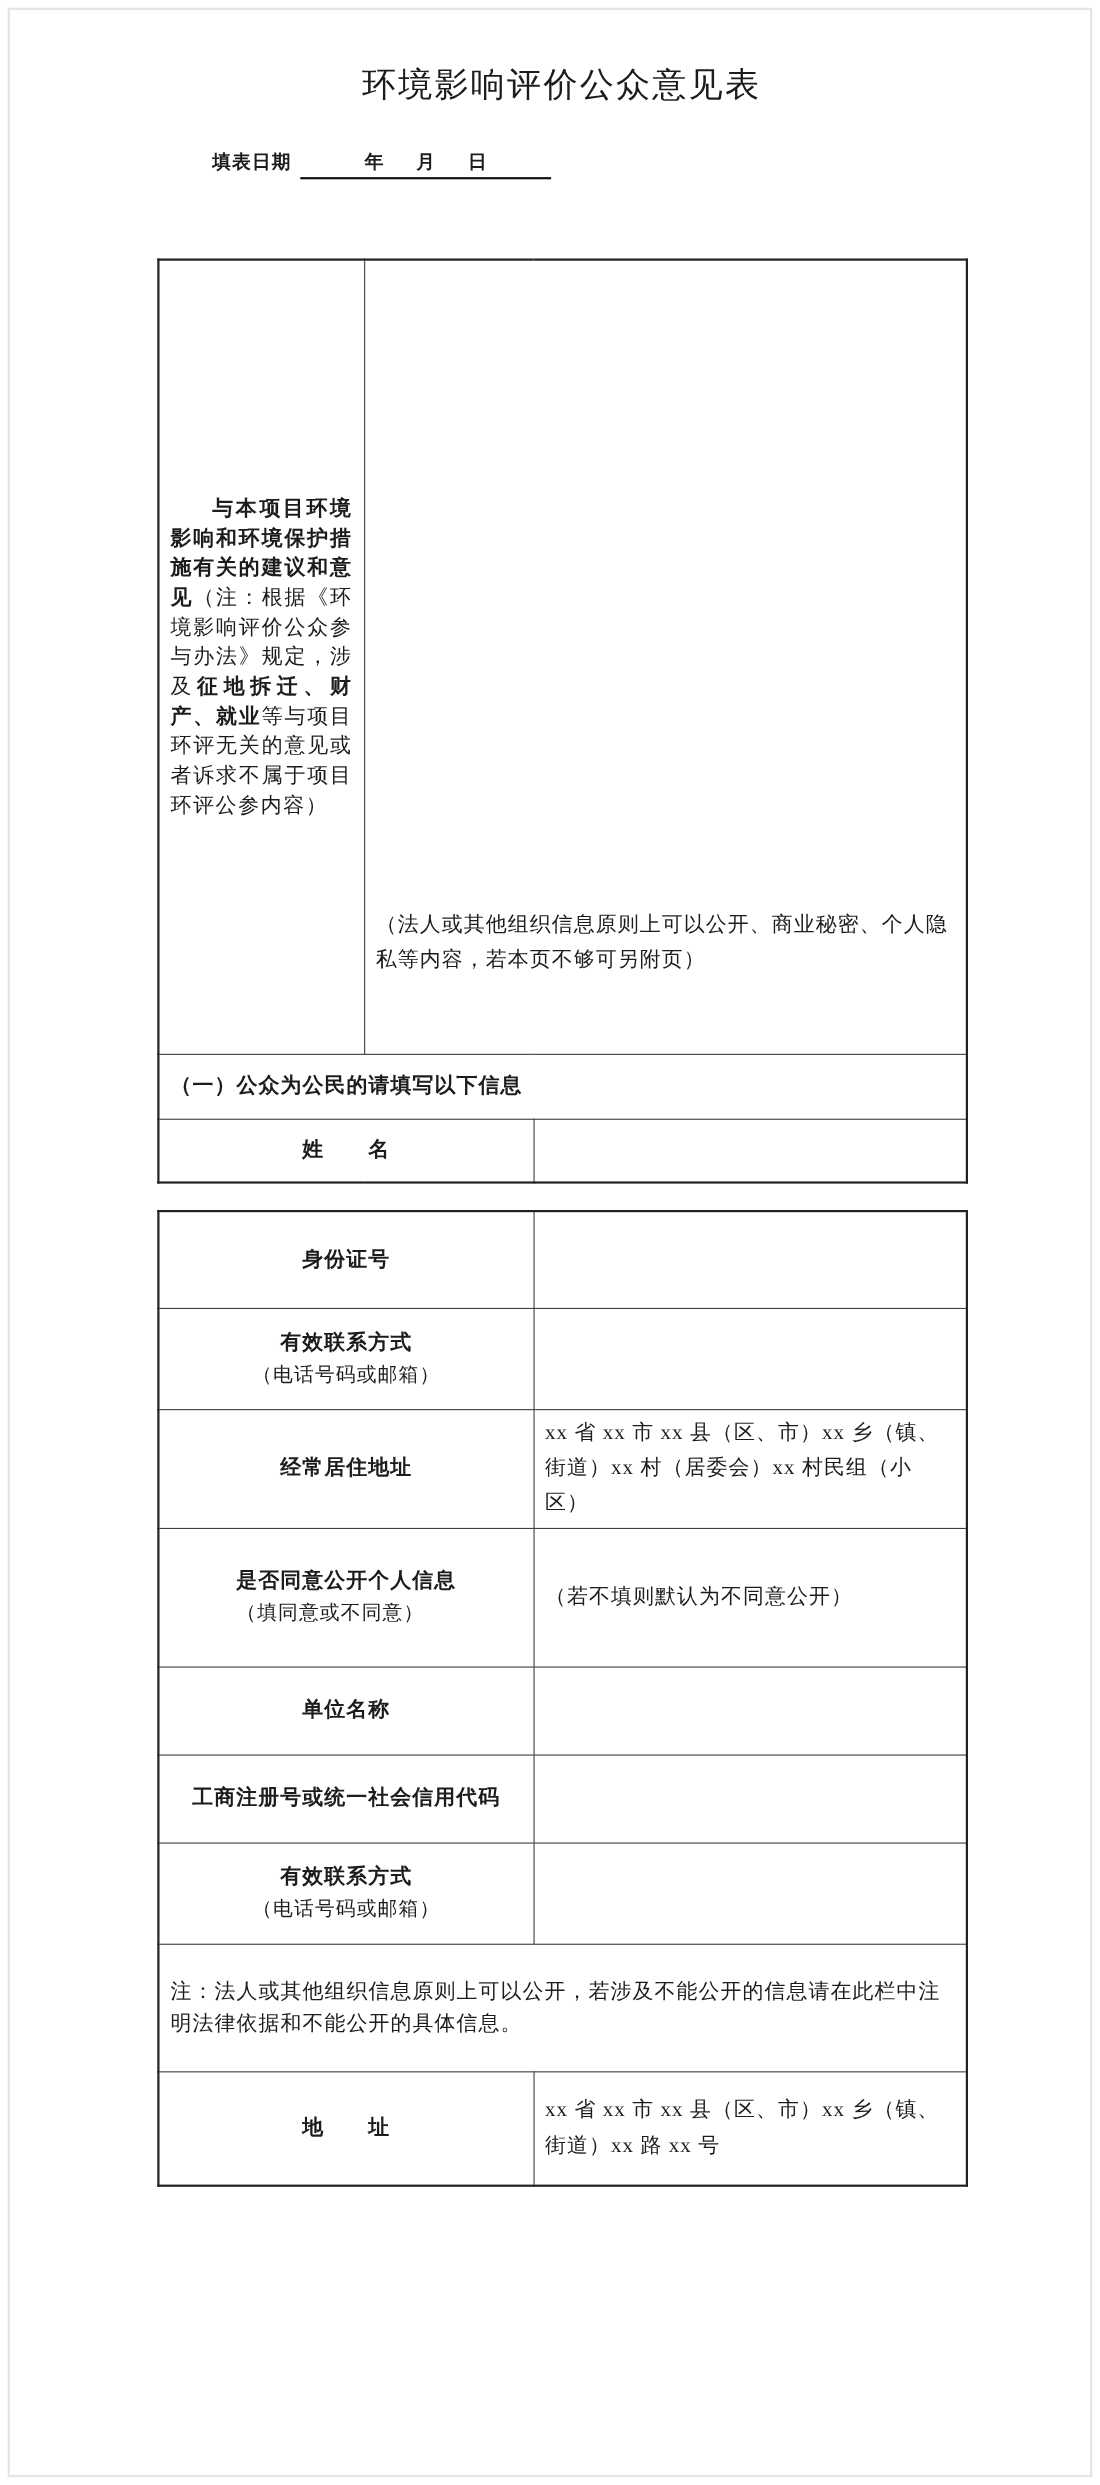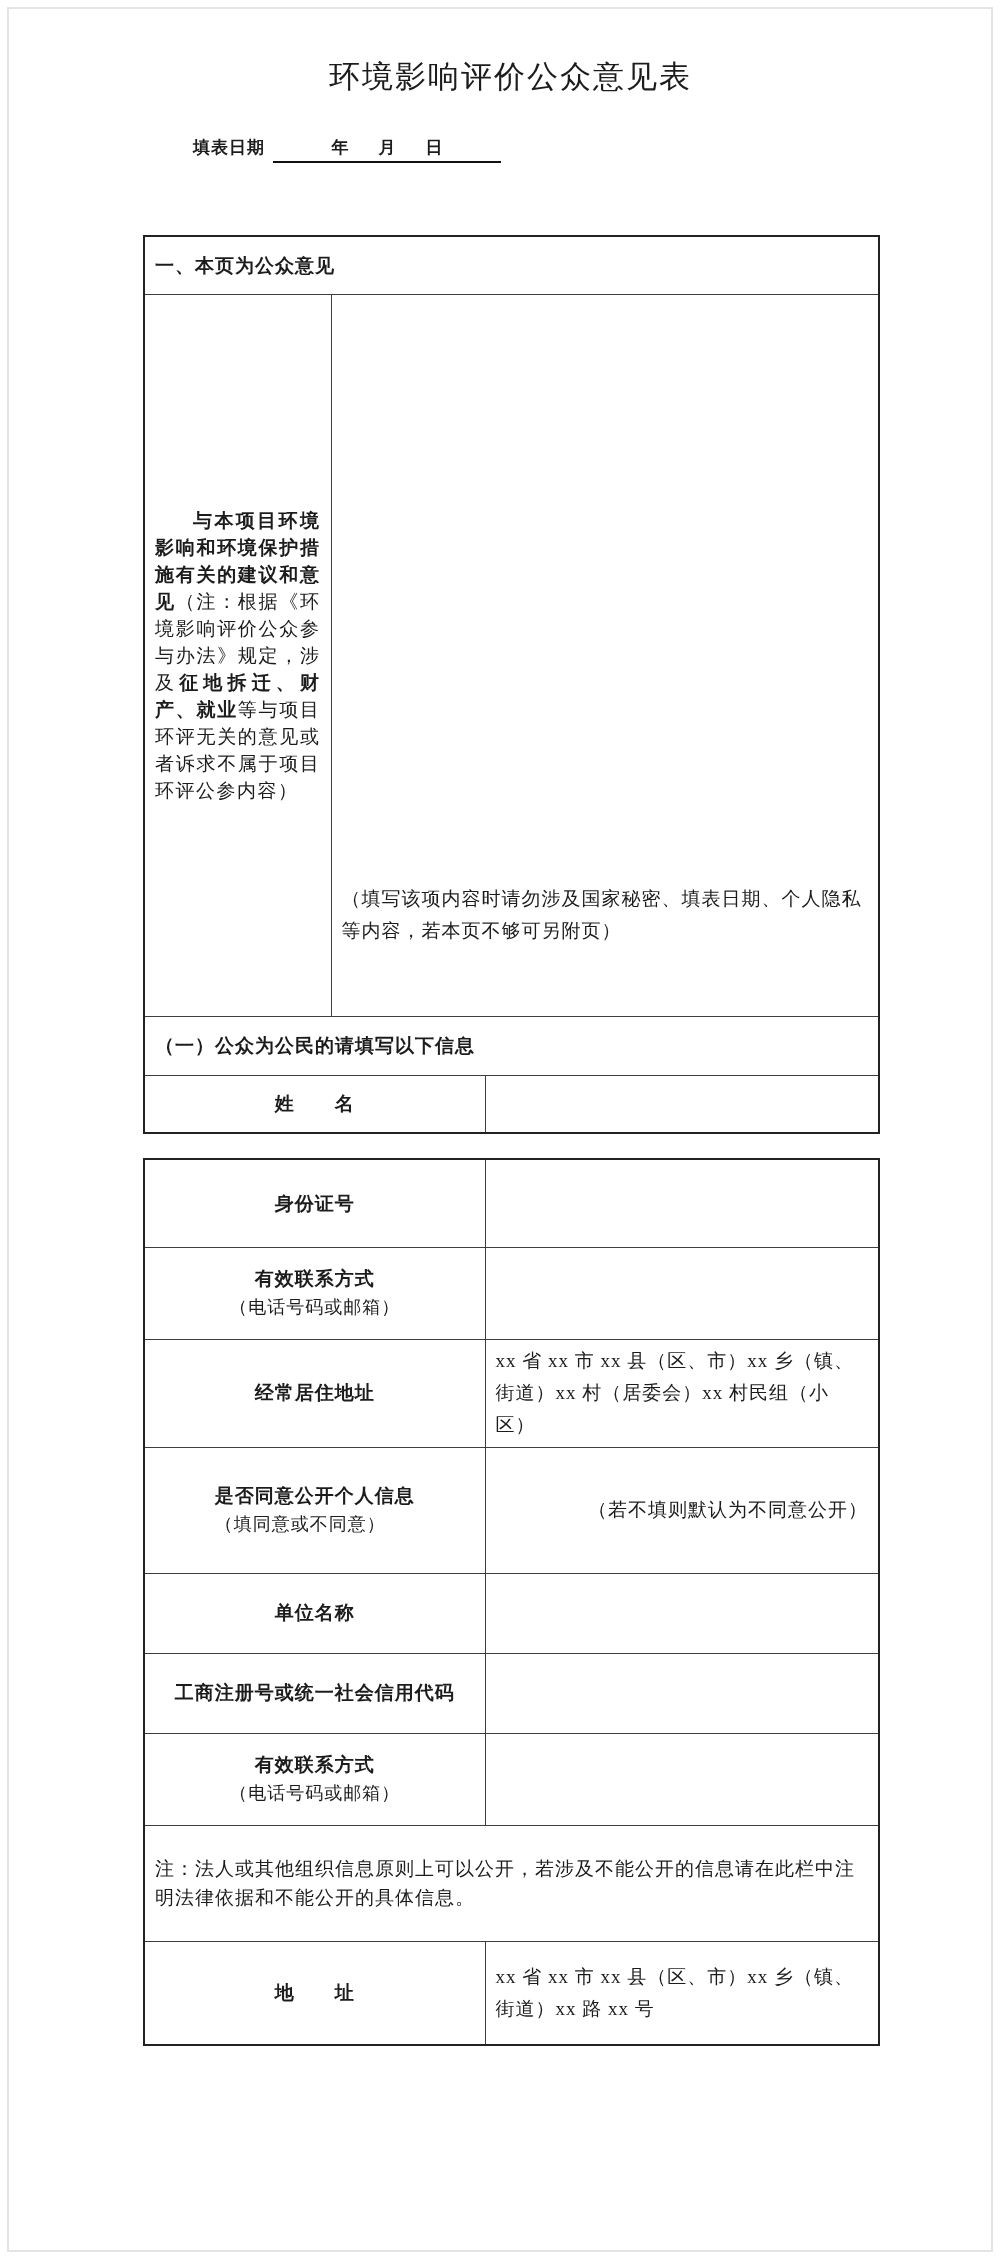--- a/index.html
+++ b/index.html
@@ -50,21 +50,21 @@
   td.value-cell{padding-left:12px;padding-right:20px;}
   .sub-label{font-weight:400;font-family:"Liberation Serif","DejaVu Serif",serif;font-size:18px;letter-spacing:1px;}
   td.op-label-cell{vertical-align:middle;padding:6px 10px;}
   .op-label-text{
     text-align:justify;text-justify:inter-ideograph;
     line-height:27px;letter-spacing:1.5px;text-indent:2em;font-size:19px;
   }
   .op-label-text .b{font-weight:700;}
   td.op-note-cell{vertical-align:top;padding:0 28px 0 12px;}
   .op-note-inner{margin-top:520px;line-height:32px;}
-  td.consent-note-cell{vertical-align:bottom;padding-bottom:16px;text-align:right;}
+  td.consent-note-cell{vertical-align:bottom;padding-bottom:16px;}
   .consent-label-block{display:inline-block;text-align:left;}
   .consent-sub{font-weight:400;font-family:"Liberation Serif","DejaVu Serif",serif;font-size:18px;}
   td.footnote-cell{vertical-align:top;padding:14px 18px;line-height:31px;letter-spacing:1px;}
 </style>
 </head>
 <body>
 
 <div class="page-frame"></div>
 
 <div class="content">
@@ -77,30 +77,27 @@
 
   <table class="t t1">
     <colgroup>
         <col style="width:187px">
         <col style="width:154px">
         <col style="width:394px">
       </colgroup>
 
     <tbody>
 
-    <tr style="height:58px">
-      <td colspan="3" class="hdr section-cell">一、本页为公众意见</td>
-    </tr>
 
     <tr style="height:722px">
       <td class="op-label-cell">
         <div class="op-label-text"><span class="b">与本项目环境影响和环境保护措施有关的建议和意见</span><span>（注：根据《环境影响评价公众参与办法》规定，涉及</span><span class="b">征地拆迁、财产、就业</span><span>等与项目环评无关的意见或者诉求不属于项目环评公参内容）</span></div>
       </td>
       <td colspan="2" class="op-note-cell">
-        <div class="op-note-inner">（填写该项内容时请勿涉及国家秘密、填表日期、个人隐私等内容，若本页不够可另附页）</div>
+        <div class="op-note-inner">（法人或其他组织信息原则上可以公开、商业秘密、个人隐私等内容，若本页不够可另附页）</div>
       </td>
     </tr>
 
 
     <tr style="height:59px">
       <td colspan="3" class="hdr sub-section-cell">（一）公众为公民的请填写以下信息</td>
     </tr>
 
     <tr style="height:58px">
       <td colspan="2" class="hdr center-lbl">姓　　名</td>

